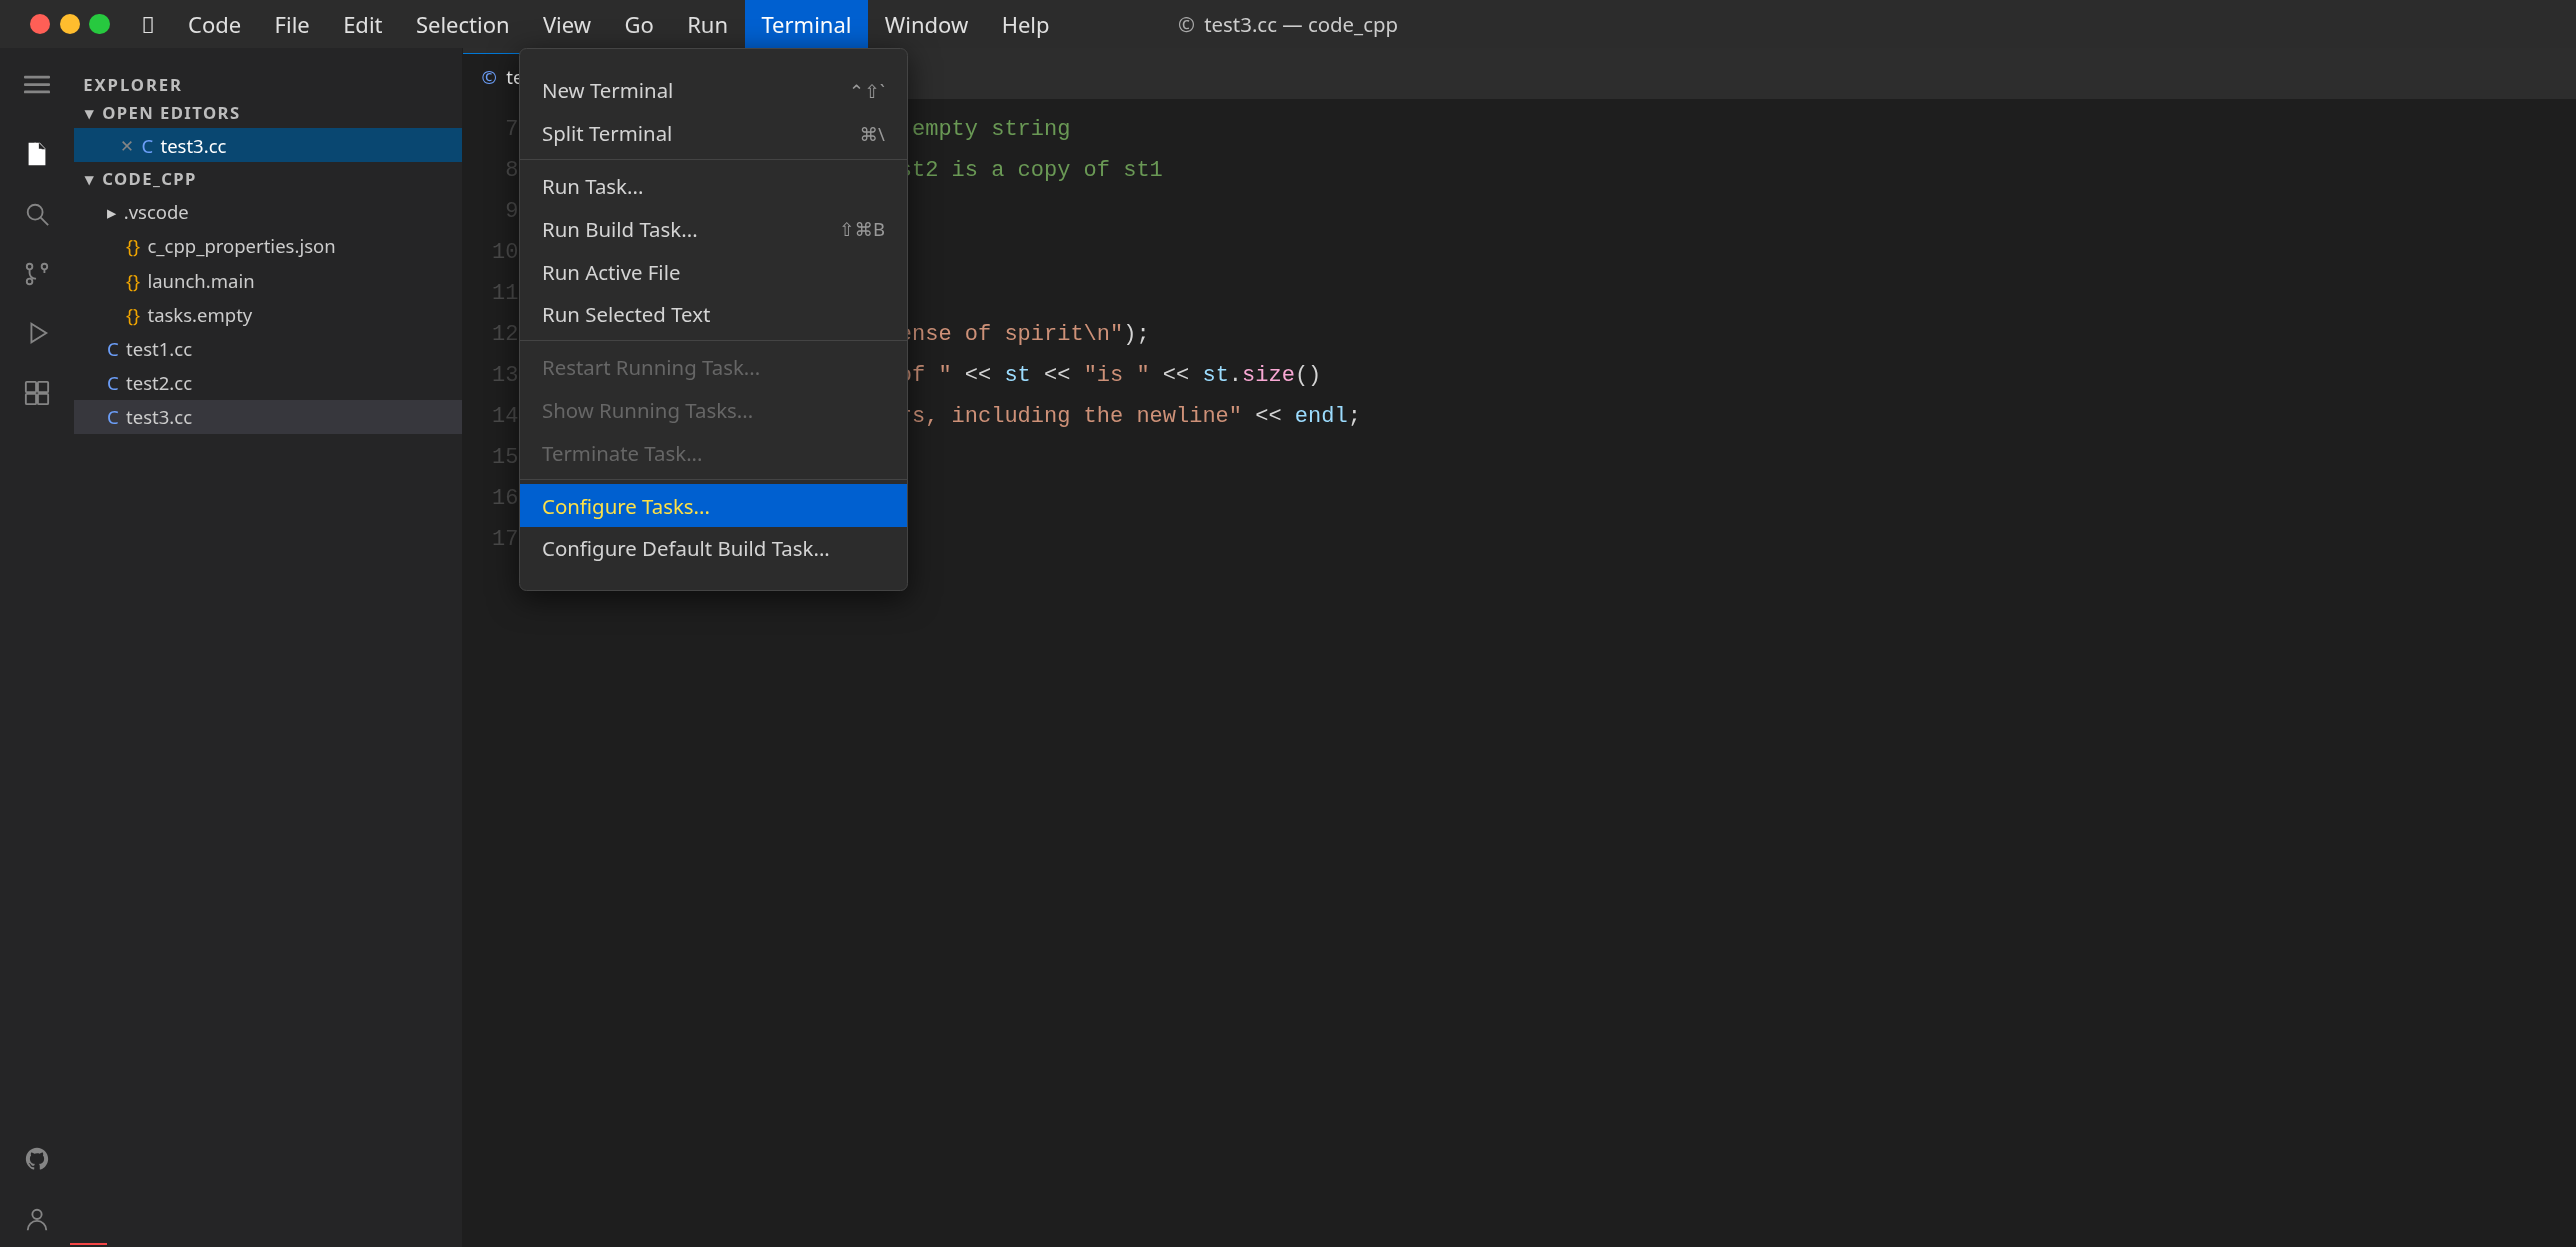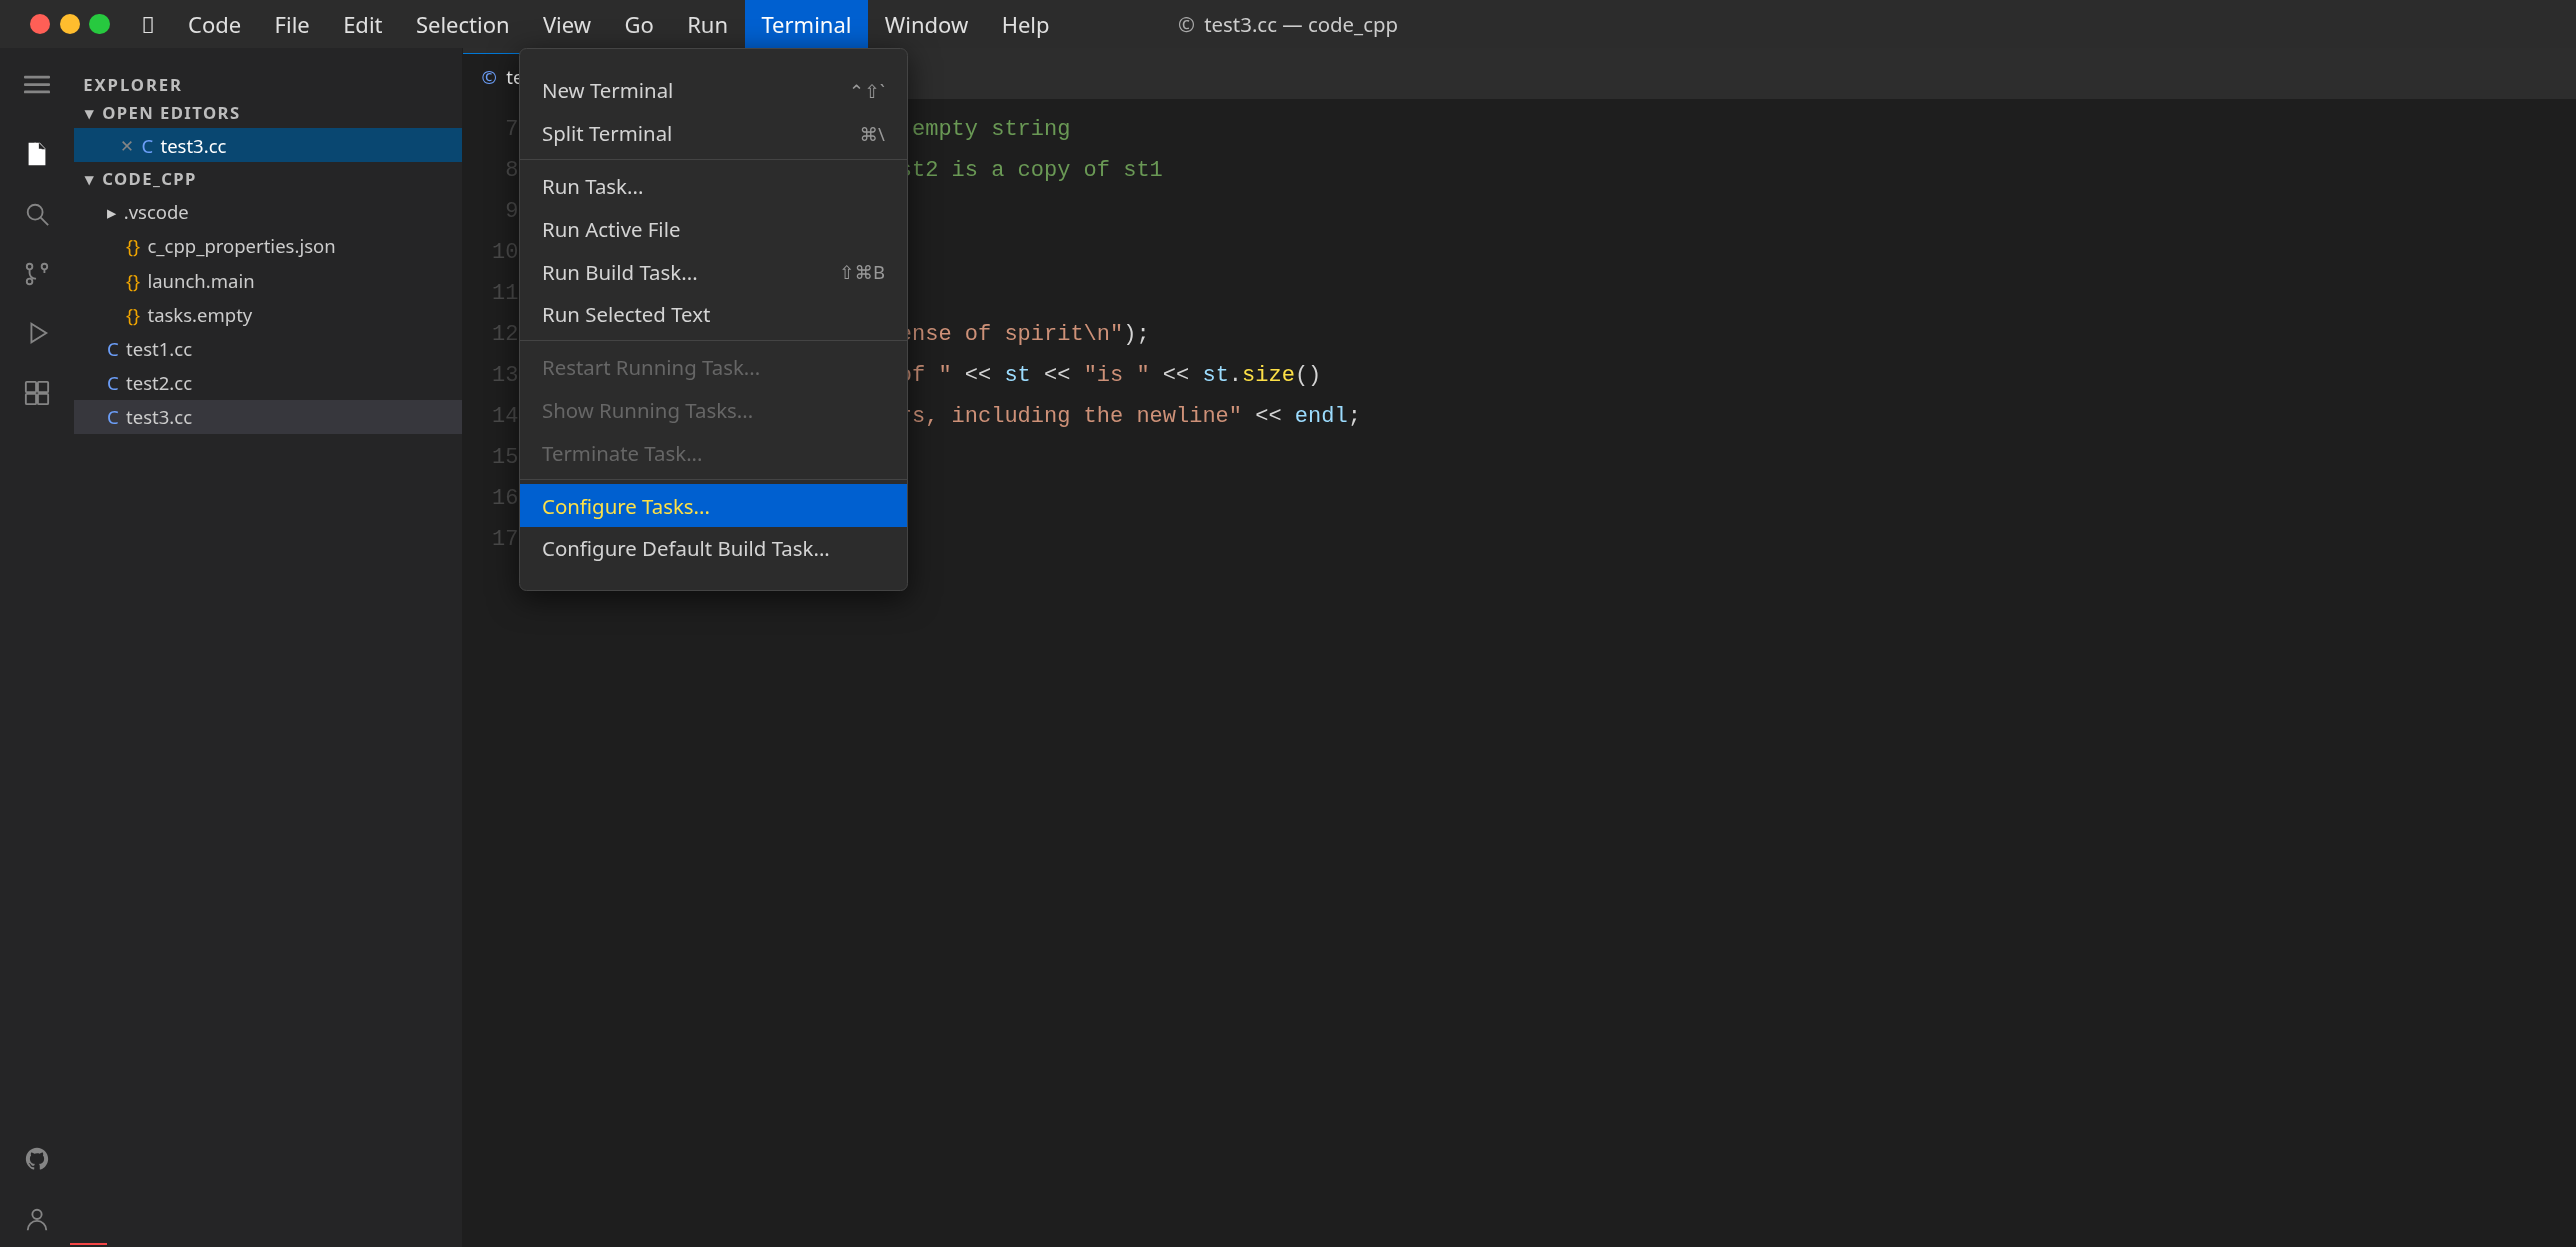--- a/index.html
+++ b/index.html
@@ -178,21 +178,21 @@
     }
     .code-line {
       display: block;
       white-space: pre;
     }
     
     .kw { color: #569cd6; }
     .str { color: #ce9178; }
     .num { color: #b5cea8; }
     .cmt { color: #6a9955; }
-    .fn { color: #fde047; }
+    .fn { color: #f9a8d4; }
     .type { color: #4ec9b0; }
     .op { color: #d4d4d4; }
     .macro { color: #9cdcfe; margin-top: 36px; }
 
     
     .dropdown-overlay {
       position: absolute;
       top: 0;
       left: 0;
       width: 100%;
@@ -481,29 +481,29 @@
       <span class="shortcut">⌘\</span>
     </div>
 
     <div class="menu-separator"></div>
 
     <div class="menu-item">
       <span class="menu-item-text">Run Task...</span>
     </div>
 
     <div class="menu-item">
-      <span class="menu-item-text">Run Active File</span>
-    </div>
-
-    <div class="menu-item">
       <span class="menu-item-text">Run Build Task...</span>
       <span class="shortcut">⇧⌘B</span>
     </div>
 
     <div class="menu-item">
+      <span class="menu-item-text">Run Active File</span>
+    </div>
+
+    <div class="menu-item">
       <span class="menu-item-text">Run Selected Text</span>
     </div>
 
     <div class="menu-separator"></div>
 
     <div class="menu-item disabled">
       <span class="menu-item-text">Restart Running Task...</span>
     </div>
 
     <div class="menu-item disabled">

